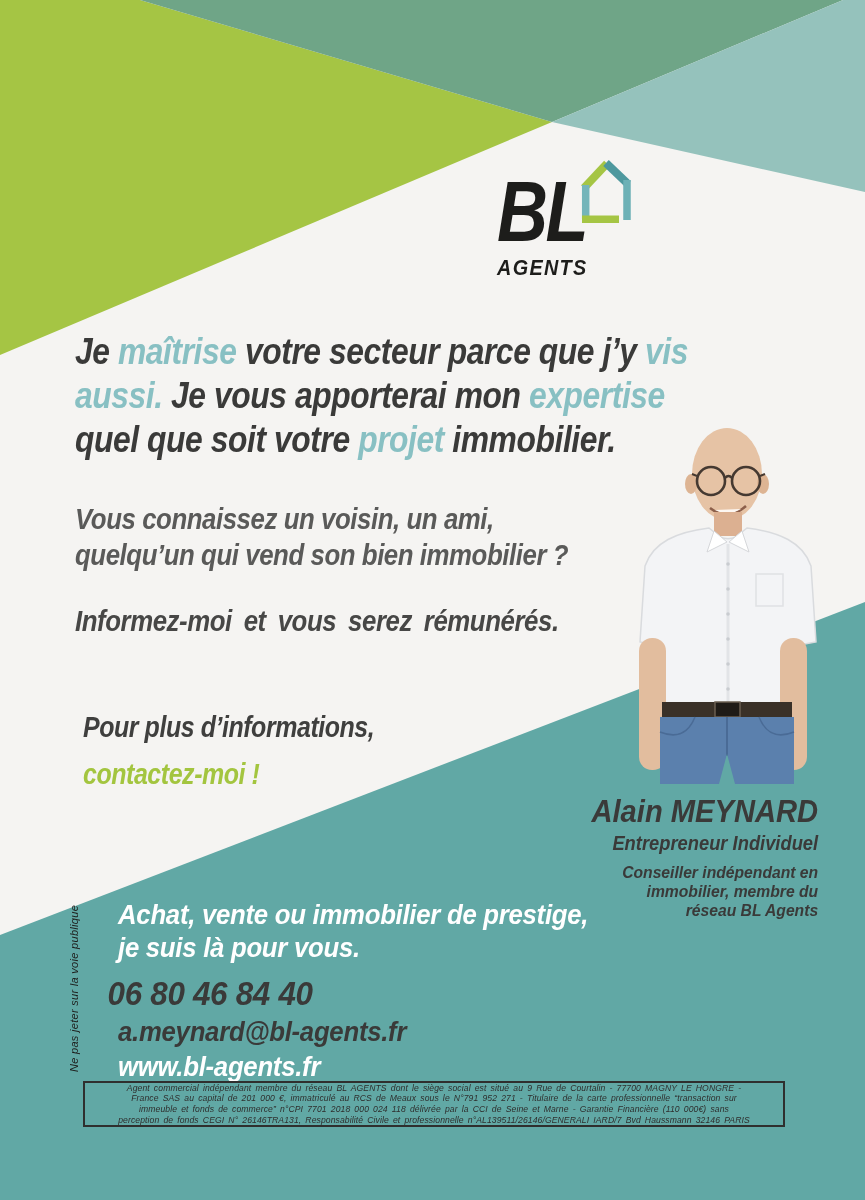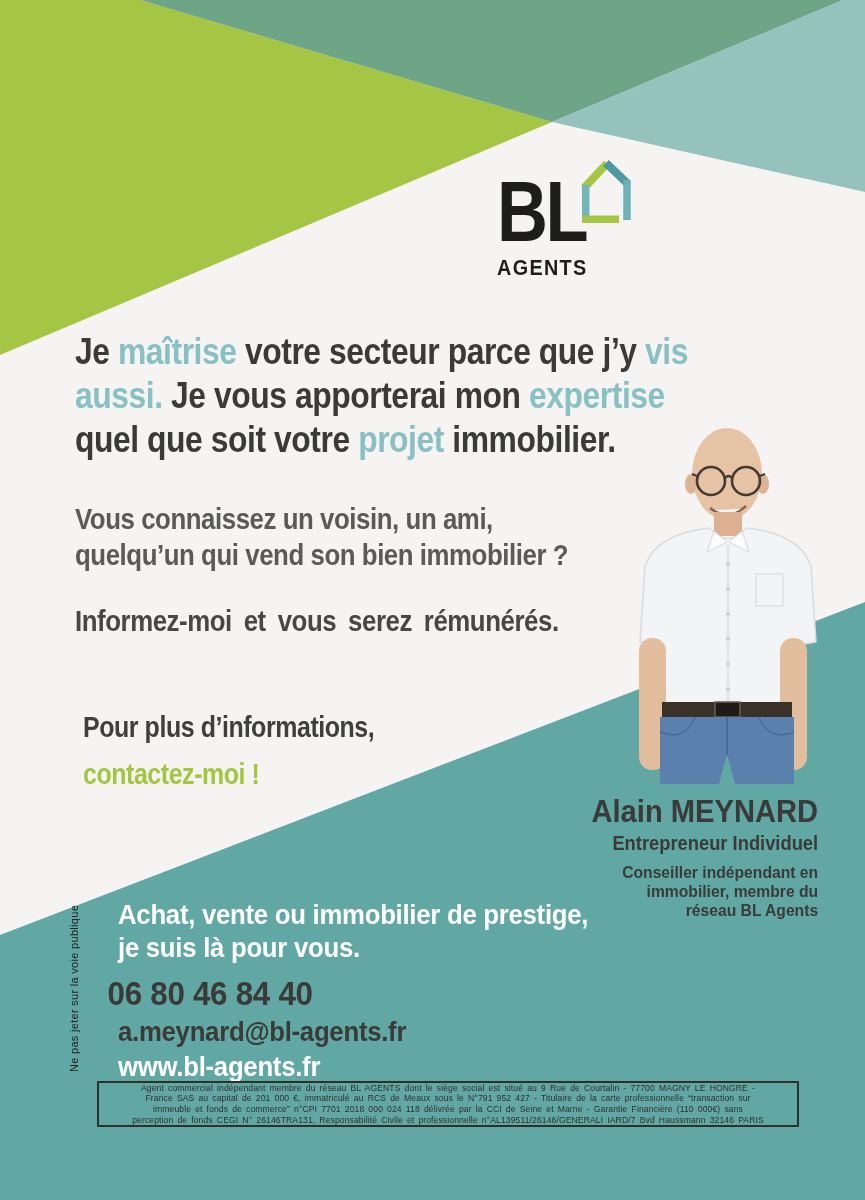--- a/index.html
+++ b/index.html
@@ -1,19 +1,20 @@
 <!DOCTYPE html>
 <html><head>
 <meta charset="utf-8">
 <style>
   html,body{margin:0;padding:0;background:#e9e8e6;}
   .page{
     position:relative;width:865px;height:1200px;margin:0 auto;
     background:#f5f4f2;overflow:hidden;
     font-family:"Liberation Sans",sans-serif;
+    font-style:italic;
   }
   .shape{position:absolute;inset:0;}
   .shape-green{background:#a5c544;clip-path:polygon(0 0,140px 0,552px 122px,0 355px);}
   .shape-sage{background:#6fa587;clip-path:polygon(140px 0,843px 0,552px 122px);}
   .shape-lightteal{background:#95c2bc;clip-path:polygon(843px 0,865px 0,865px 192px,552px 122px);}
   .shape-band{background:#61a8a5;clip-path:polygon(0 935px,865px 602px,865px 1200px,0 1200px);}
 
   .logo{position:absolute;left:497px;top:176px;color:#1d1d1b;}
   .logo-bl{font-size:86px;font-weight:bold;letter-spacing:-3px;line-height:0.82;transform:scaleX(0.82);transform-origin:left top;}
   .logo-agents{font-size:22px;font-weight:bold;letter-spacing:1.5px;margin-top:8px;transform:scaleX(0.9);transform-origin:left top;}
@@ -48,21 +49,21 @@
   .contact-email{font-size:28px;color:#3a3a39;margin-top:3px;transform:scaleX(0.92);transform-origin:center top;}
   .contact-site{font-size:28px;color:#ffffff;margin-top:3px;transform:scaleX(0.92);transform-origin:center top;}
 
   .vertical-note{
     position:absolute;left:68px;top:1072px;transform:rotate(-90deg);transform-origin:left top;
     font-size:11px;color:#1d1d1b;white-space:nowrap;letter-spacing:0.3px;
   }
   .legal-box{
     position:absolute;left:83px;top:1081px;width:702px;height:46px;
     border:2px solid #2f2f2e;box-sizing:border-box;
-    display:flex;align-items:center;justify-content:center;margin-left:14px;
+    display:flex;align-items:center;justify-content:center;
   }
   .legal-text{
     font-size:8.6px;line-height:10.6px;color:#2e2e2d;text-align:center;
     letter-spacing:0.1px;word-spacing:1.6px;width:98%;
   }
   .photo{position:absolute;left:615px;top:424px;}
 </style>
 </head>
 <body>
 
@@ -154,19 +155,19 @@
     <div class="contact-phone">06 80 46 84 40</div>
     <div class="contact-email">a.meynard@bl-agents.fr</div>
     <div class="contact-site">www.bl-agents.fr</div>
   </div>
 
   <div class="vertical-note">Ne pas jeter sur la voie publique</div>
 
   <div class="legal-box">
     <div class="legal-text">
         <div>Agent commercial indépendant membre du réseau BL AGENTS dont le siège social est situé au 9 Rue de Courtalin - 77700 MAGNY LE HONGRE -</div>
-        <div>France SAS au capital de 201 000 €, immatriculé au RCS de Meaux sous le N°791 952 427 - Titulaire de la carte professionnelle “transaction sur</div>
+        <div>France SAS au capital de 201 000 €, immatriculé au RCS de Meaux sous le N°791 952 271 - Titulaire de la carte professionnelle “transaction sur</div>
         <div>immeuble et fonds de commerce”  n°CPI 7701 2018 000 024 118 délivrée par la CCI de Seine et Marne - Garantie Financière (110 000€) sans</div>
         <div>perception de fonds CEGI N° 26146TRA131, Responsabilité Civile et professionnelle n°AL139511/26146/GENERALI IARD/7 Bvd Haussmann 32146 PARIS</div>
       </div>
   </div>
 
 </div>
 
 </body></html>

